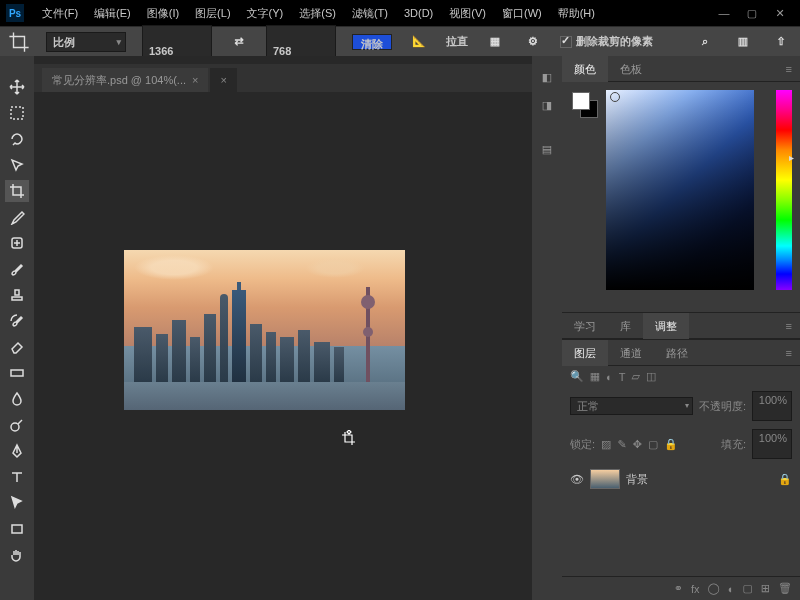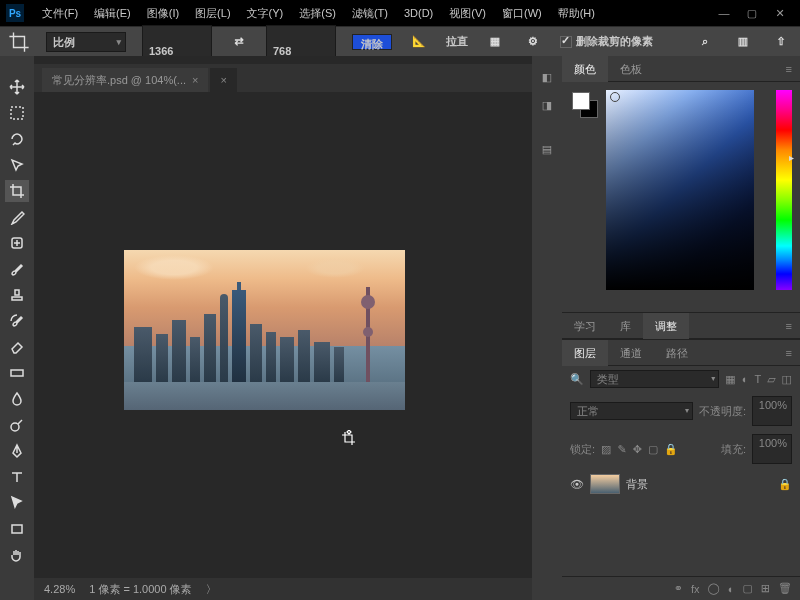--- a/index.html
+++ b/index.html
@@ -250,25 +250,20 @@
           <div class="bldg b11"></div>
           <div class="bldg b12"></div>
         <div class="bldg b13"></div>
           <div class="tower"></div>
           <div class="water"></div>
       </div>
       <div class="cursor"><svg viewBox="0 0 18 18">
             <path d="M5 2v10h10M2 5h10v10M9 0l-2 2 2 2M9 0l2 2-2 2"></path>
           </svg></div>
     </div>
-    <div class="statusbar">
-      <span>4.28%</span>
-      <span>1 像素 = 1.0000 像素</span>
-      <span>〉</span>
-    </div>
   </div>
 
   <div class="mid-strip">
     <div class="strip-icon">◧</div>
     <div class="strip-icon">◨</div>
     <div style="height:10px"></div>
     <div class="strip-icon">▤</div>
   </div>
 
   <div class="panels">
@@ -297,21 +292,20 @@
 
     <div class="sub-panel" style="flex:1;display:flex;flex-direction:column">
       <div class="panel-tabs">
         <div class="ptab active">图层</div>
         <div class="ptab">通道</div>
         <div class="ptab">路径</div>
         <div class="ptab-menu">≡</div>
       </div>
       <div class="layer-controls">
         <span>🔍</span>
-        <div class="mini-sel">类型</div>
         <span>▦</span>
         <span>◐</span>
         <span>T</span>
         <span>▱</span>
         <span>◫</span>
       </div>
       <div class="layer-controls">
         <div class="mini-sel">正常</div>
         <span>不透明度:</span>
         <div class="pct-box">100%</div>

